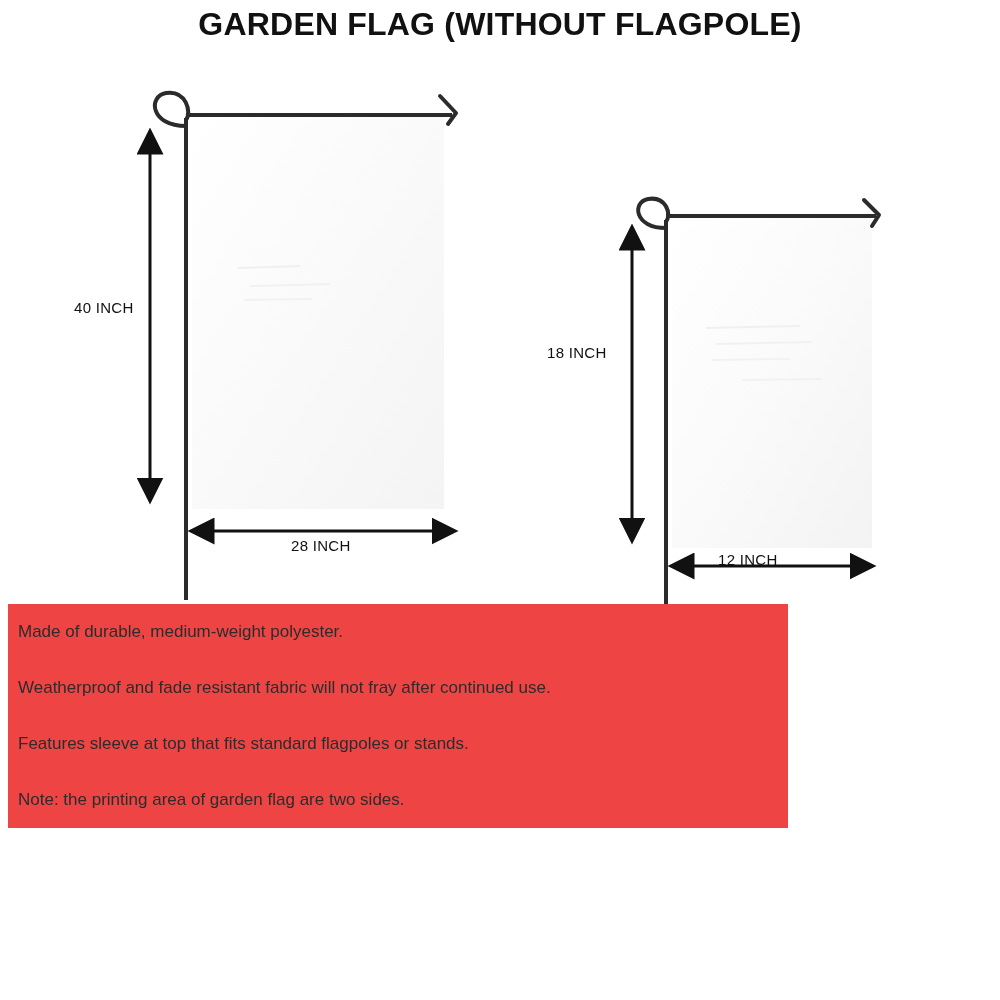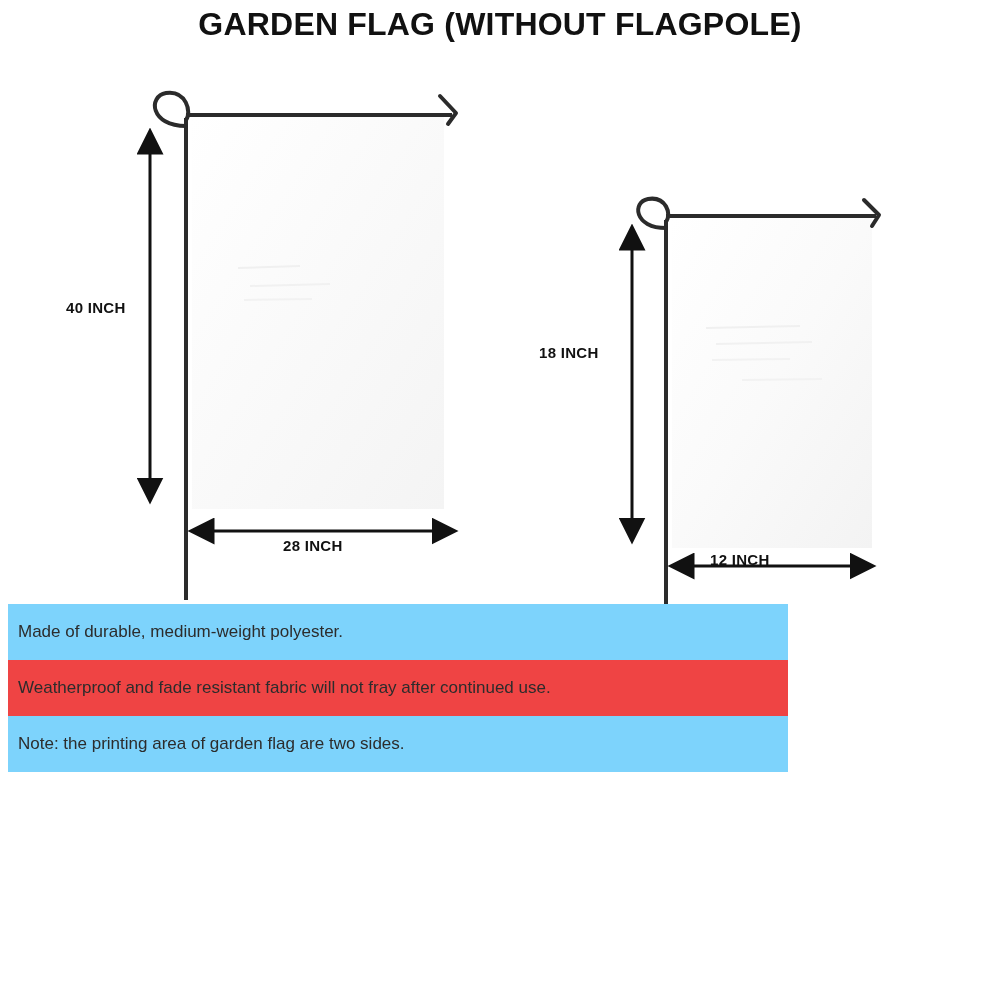--- a/index.html
+++ b/index.html
@@ -43,45 +43,46 @@
     position: absolute;
     top: 0;
     left: 0;
     width: 1000px;
     height: 610px;
   }
 
   .dim-label {
     position: absolute;
     font-size: 15px;
-    font-weight: bold;
+    font-weight: normal;
     color: #111;
     letter-spacing: 0.3px;
     white-space: nowrap;
+    margin-left: 8px;
   }
 
   
   #features {
     position: absolute;
     left: 8px;
     top: 604px;
     width: 780px;
   }
   .feature-row {
     height: 56px;
     display: flex;
     align-items: center;
     padding-left: 10px;
     box-sizing: border-box;
     font-size: 17px;
     color: #3a3a3a;
     font-family: "Liberation Sans", sans-serif;
   }
   .feature-row.shaded {
-    background: #7dd3fc;
+    background: #ef4444;
     color: #2c2c2c;
   }
   .feature-row.plain {
     background: #ef4444;
     color: #2c2c2c;
   }
   #features-bg {
     position: absolute;
     left: 8px;
     top: 604px;
@@ -166,15 +167,18 @@
 
 <div id="features-bg"></div>
 <div id="features">
   <div class="feature-row shaded">
     <span>Made of durable, medium-weight polyester.</span>
   </div>
   <div class="feature-row plain">
     <span>Weatherproof and fade resistant fabric will not fray after continued use.</span>
   </div>
   <div class="feature-row shaded">
+    <span>Features sleeve at top that fits standard flagpoles or stands.</span>
+  </div>
+  <div class="feature-row shaded">
     <span>Note: the printing area of garden flag are two sides.</span>
   </div>
 </div>
 
 </body></html>

